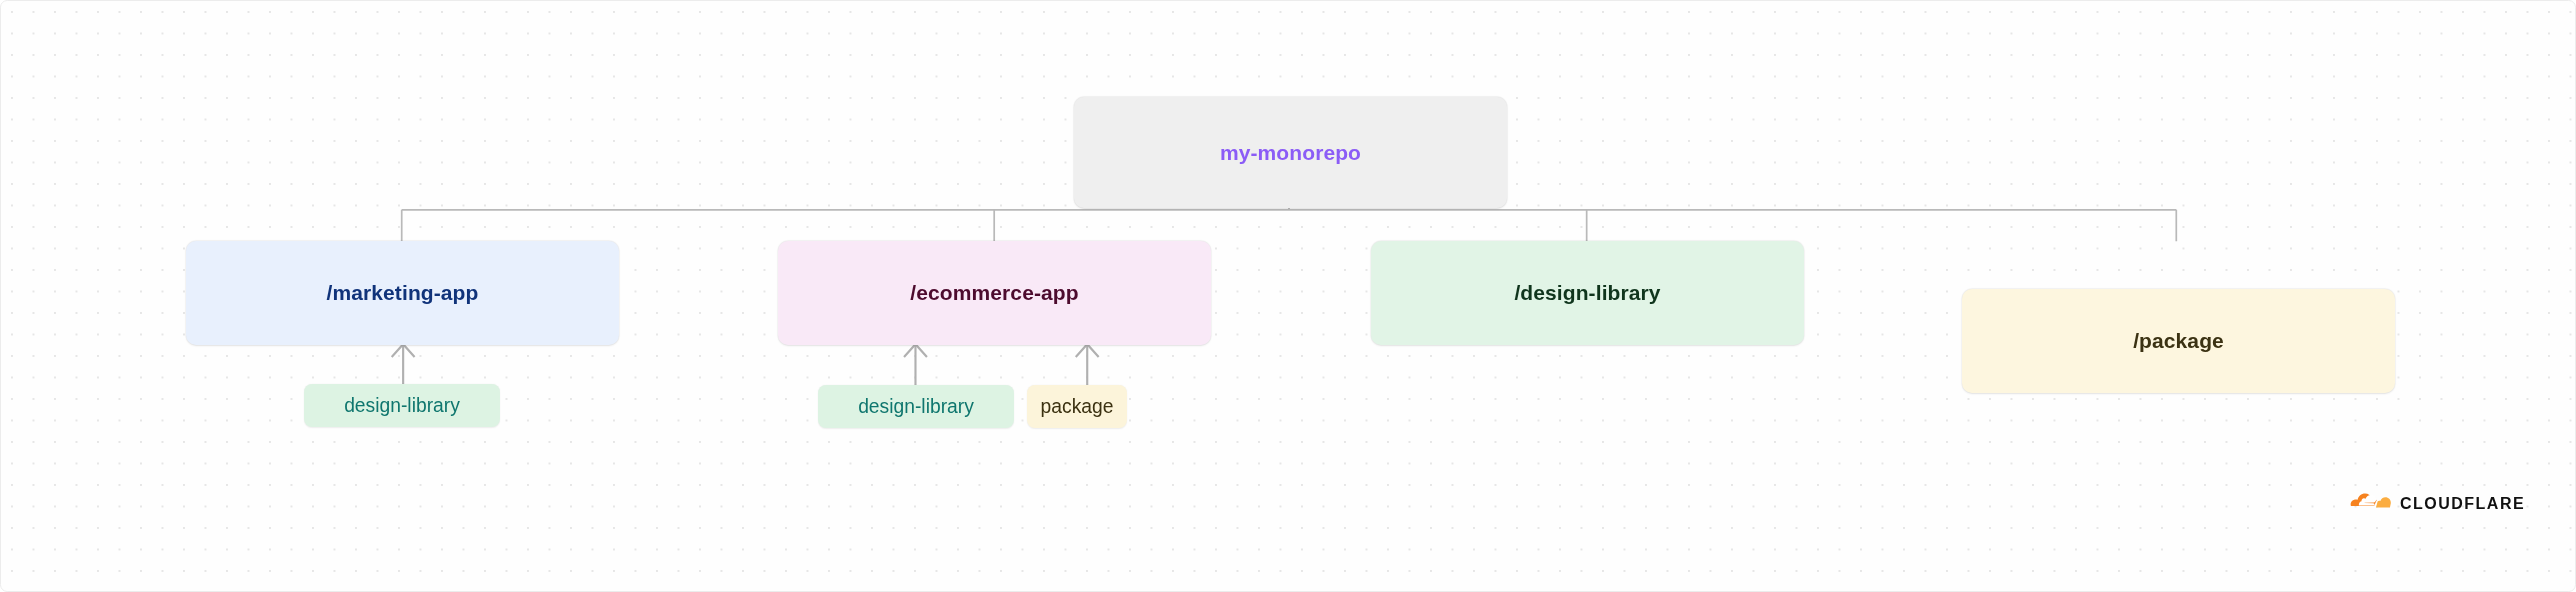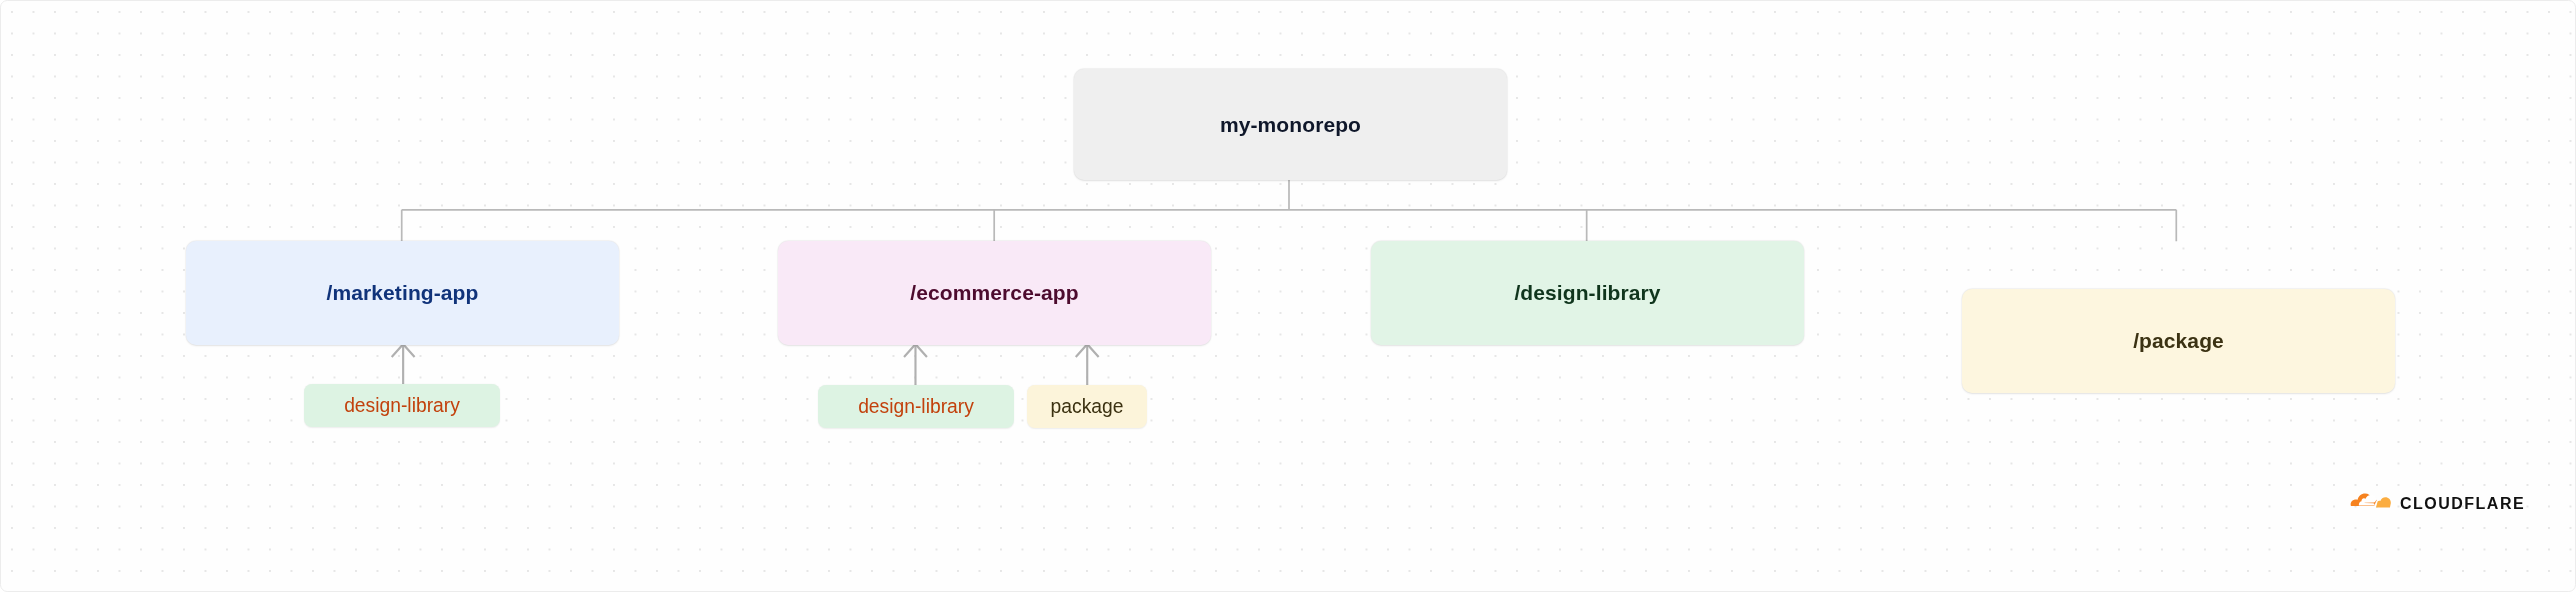--- a/index.html
+++ b/index.html
@@ -36,23 +36,24 @@
     justify-content: center;
     border-radius: 10px;
     font-weight: bold;
     letter-spacing: 0.1px;
     white-space: nowrap;
     user-select: none;
   }
 
   .node-root {
     background: #efefef;
-    color: #0f172a;
+    color: #8b5cf6;
     font-size: 21px;
     box-shadow: 0 0.7px 2.1px rgba(0,0,0,.10), 0 0 0 0.7px rgba(0,0,0,.035);
+    margin-top: 28px;
   }
 
   .node-app {
     font-size: 21px;
     box-shadow: 0 0.7px 2.1px rgba(0,0,0,.09), 0 0 0 0.7px rgba(0,0,0,.03);
   }
 
   .node-blue   { background: #e8f0fd; color: #10337a; }
   .node-pink   { background: #f9e9f7; color: #4d0b2e; }
   .node-green  { background: #e1f4e6; color: #10351d; text-align: right; }
@@ -65,21 +66,21 @@
     display: flex;
     align-items: center;
     justify-content: center;
     border-radius: 7.9px;
     font-size: 19.3px;
     font-weight: normal;
     white-space: nowrap;
     user-select: none;
     box-shadow: 0 0.7px 1.4px rgba(0,0,0,.07);
   }
-  .pill-green { background: #ddf3e3; color: #c2410c; justify-content: center; }
+  .pill-green { background: #ddf3e3; color: #0f766e; justify-content: center; }
   .pill-cream { background: #fcf4da; color: #3b3111; }
 
   
   #wires {
     position: absolute;
     left: 0;
     top: 0;
     width: 2576px;
     height: 592px;
     pointer-events: none;
@@ -165,21 +166,21 @@
   </div>
 
   <div class="pill pill-green" style="left:303px; top:383px; width:196px; height:43px;">
     <span>design-library</span>
   </div>
 
   <div class="pill pill-green" style="left:817px; top:384px; width:196px; height:43px;">
     <span>design-library</span>
   </div>
 
-  <div class="pill pill-cream" style="left:1026px; top:384px; width:120px; height:43px;">
+  <div class="pill pill-cream" style="left:1026px; top:384px; width:100px; height:43px;">
     <span>package</span>
   </div>
 
   <div id="cf-logo">
     <span>
       <svg width="42" height="21.5" viewBox="0 0 58 30" aria-hidden="true">
 
         <path d="M40.5 12.3c.55 0 1.08.07 1.58.2 1.0-3.0 3.8-5.1 7.1-5.1 4.15 0 7.5 3.35 7.5 7.5 0 .55-.06 1.08-.17 1.6l-1.1 5.1H36.0l2.2-8.5c.7-.5 1.47-.8 2.3-.8z" fill="#fbad41"></path>
 
         <path d="M30.6 9.0c-1.5-4.0-5.35-6.85-9.87-6.85-5.2 0-9.55 3.78-10.4 8.74-.72-.3-1.5-.47-2.33-.47C3.6 10.42.6 13.42.6 17.12c0 .66.1 1.3.28 1.9l.2.64h32.3l3.6-8.4-6.38-2.26z" fill="#f6821f"></path>

